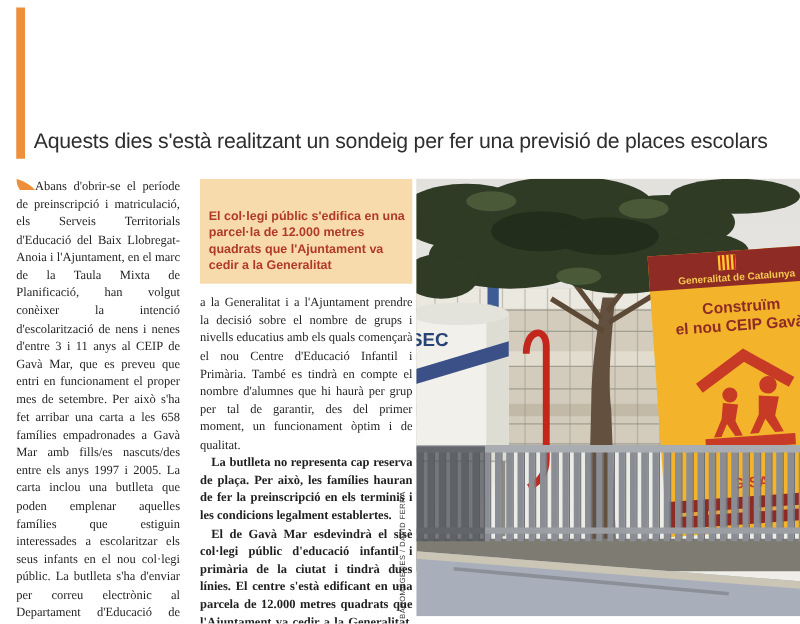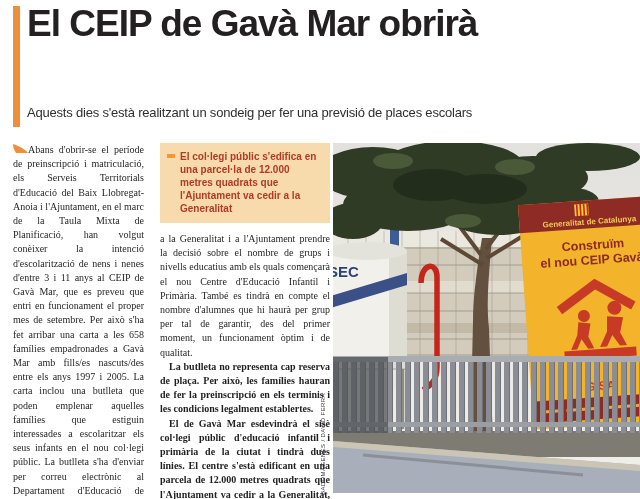--- a/index.html
+++ b/index.html
@@ -13,36 +13,37 @@
     background:#EE8F3C;
   }
   .headline {
     position:absolute; left:27px; top:1px; width:612px;
     font-family:"Liberation Sans", sans-serif;
     font-weight:bold; font-size:37px; line-height:45px;
     letter-spacing:-1px; color:#232021; white-space:nowrap;
   }
   .subheadline {
     position:absolute; left:27px; top:102px; width:612px;
-    font-size:13px; line-height:22px; letter-spacing:-0.2px; color:#2E2E2E;
+    font-size:17px; line-height:22px; letter-spacing:-0.2px; color:#2E2E2E;
   }
   .col { position:absolute; top:143px; overflow:hidden;
     font-family:"Liberation Serif", serif; font-size:10px; line-height:14.2px;
     color:#1F1F1F; text-align:justify;
   }
   .col p { margin:0; }
   .col .indent { text-indent:9px;font-weight:bold; }
   .col1 { left:13px;  width:131px; height:356px; }
   .col2 { left:160px; width:170px; height:356px; }
   .hbox {
     display:flex; gap:5px; align-items:flex-start;
     background:#F8DBAC; padding:7px 6px 8px 7px; margin-bottom:9px;
     font-family:"Liberation Sans", sans-serif;
     font-weight:bold; font-size:10px; line-height:13px; color:#B03A28;
     text-align:left;
+    flex-direction:column;
   }
   .hbox .bullet { flex:0 0 8px; height:4px; margin-top:4px; background:#EE9A3C; }
   .startmark, .endmark { display:inline-block; vertical-align:baseline; }
   .photo {
     position:absolute; left:333px; top:143px; width:307px; height:350px;
     overflow:hidden; background:#E9E8E4;
   }
   .photo svg { display:block; width:307px; height:350px; }
   .photo-credit {
     position:absolute; left:320px; top:375px; height:120px; width:12px;
@@ -52,21 +53,20 @@
   }
 </style>
 </head>
 <body>
 
 <div class="page">
 
   <div class="accent-bar"></div>
 
   <div class="headline">
-    <div>El CEIP de Gavà Mar obrirà</div>
   </div>
 
   <div class="subheadline">Aquests dies s'està realitzant un sondeig per fer una previsió de places escolars</div>
 
   <div class="col col1">
     <p><span class="startmark"><svg width="15" height="9" viewBox="0 0 15 9">
             <path d="M0,0 C6,2 12,5 15,9 L3,9 C1,6 0,3 0,0 Z" fill="#EE8F3C"></path>
           </svg></span><span>Abans d'obrir-se el període de preinscripció i matriculació, els Serveis Territorials d'Educació del Baix Llobregat-Anoia i l'Ajuntament, en el marc de la Taula Mixta de Planificació, han volgut conèixer la intenció d'escolarització de nens i nenes d'entre 3 i 11 anys al CEIP de Gavà Mar, que es preveu que entri en funcionament el proper mes de setembre. Per això s'ha fet arribar una carta a les 658 famílies empadronades a Gavà Mar amb fills/es nascuts/des entre els anys 1997 i 2005. La carta inclou una butlleta que poden emplenar aquelles famílies que estiguin interessades a escolaritzar els seus infants en el nou col·legi públic. La butlleta s'ha d'enviar per correu electrònic al Departament d'Educació de l'Ajuntament, a l'adreça eolivares@ajgava.cat, abans del 31 de gener. En cas de no haver rebut la butlleta cal adreçar-se al Punt d'Atenció al Ciutadà de l'Ajuntament.</span></p>
 
   </div>

